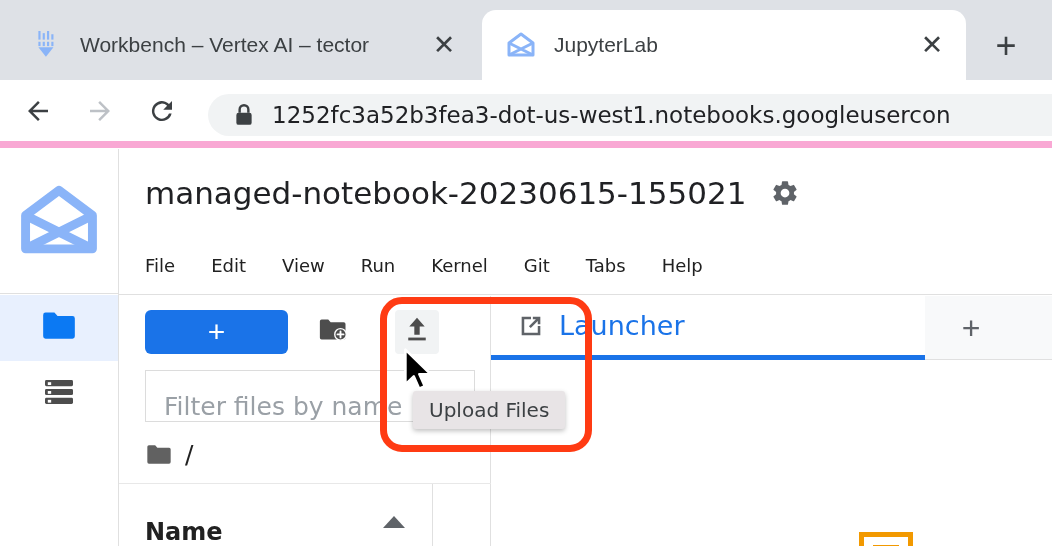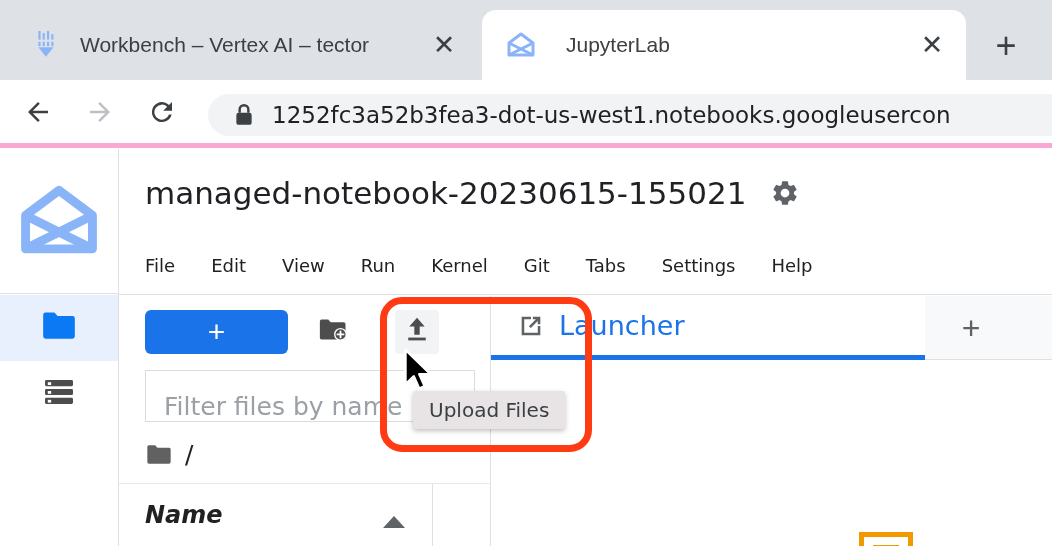--- a/index.html
+++ b/index.html
@@ -22,21 +22,21 @@
     font-size: 21px; color: #3c4043;
   }
   .tab-inactive {
     left: 8px; width: 470px;
     background: #dee1e6;
     border-top-left-radius: 12px; border-top-right-radius: 12px;
   }
   .tab-active {
     left: 482px; width: 484px;
     background: #ffffff;
-    border-top-left-radius: 14px; border-top-right-radius: 14px; gap: 12px;
+    border-top-left-radius: 14px; border-top-right-radius: 14px;
   }
   .tab-favicon {
     width: 30px; height: 30px; margin-left: 24px; flex: 0 0 auto;
     display: flex; align-items: center; justify-content: center;
   }
   .tab-title {
     margin-left: 18px; white-space: nowrap; overflow: hidden;
     flex: 1 1 auto;
   }
   .tab-inactive .tab-title {
@@ -52,21 +52,21 @@
     position: absolute; left: 980px; top: 24px;
     width: 52px; height: 44px;
     display: flex; align-items: center; justify-content: center;
     font-size: 36px; color: #3c4043; font-weight: 300; line-height: 1;
   }
 
   
   .omnibar {
     position: absolute; left: 0; top: 80px; width: 1052px; height: 68px;
     background: #ffffff;
-    border-bottom: 5px solid #f9a8d4;
+    border-bottom: 7px solid #f9a8d4;
     display: flex; align-items: center;
   }
   .nav-btn {
     width: 48px; height: 48px; margin-left: 14px;
     display: flex; align-items: center; justify-content: center;
     color: #5f6368;
   }
   .nav-btn.disabled { color: #bdc1c6; }
   .urlbar {
     position: absolute; left: 208px; top: 14px;
@@ -160,21 +160,21 @@
   .fb-breadcrumb {
     position: absolute; left: 0; top: 130px; width: 372px; height: 58px;
     display: flex; align-items: center; border-bottom: 1px solid #e8e8e8;
   }
   .fb-bc-slash {
     margin-left: 12px; font-size: 25px; color: #212121;
     font-family: "DejaVu Sans", sans-serif;
   }
   .fb-header {
     position: absolute; left: 0; top: 188px; width: 372px; height: 62px;
-    display: flex; align-items: center; font-style: italic;
+    display: flex; align-items: flex-end;
   }
   .fb-col-name {
     margin-left: 26px; font-size: 24px; font-weight: bold; color: #212121;
     font-family: "DejaVu Sans", sans-serif;
   }
   .fb-sort-arrow { position: absolute; left: 262px; top: 30px; }
   .fb-col-divider {
     position: absolute; left: 313px; top: 188px; width: 1px; height: 62px;
     background: #e0e0e0;
   }
@@ -355,21 +355,20 @@
       </div>
 
       <div class="lab-menubar">
         <span class="menu-item">File</span>
         <span class="menu-item">Edit</span>
         <span class="menu-item">View</span>
         <span class="menu-item">Run</span>
         <span class="menu-item">Kernel</span>
         <span class="menu-item">Git</span>
         <span class="menu-item">Tabs</span>
-        <span class="menu-item">Settings</span>
         <span class="menu-item">Help</span>
       </div>
 
       <div class="filebrowser">
         <div class="fb-toolbar">
           <div class="btn-new">+</div>
 
           <div class="icon-btn newfolder">
             <span>
               <svg width="30" height="26" viewBox="0 0 24 20">

